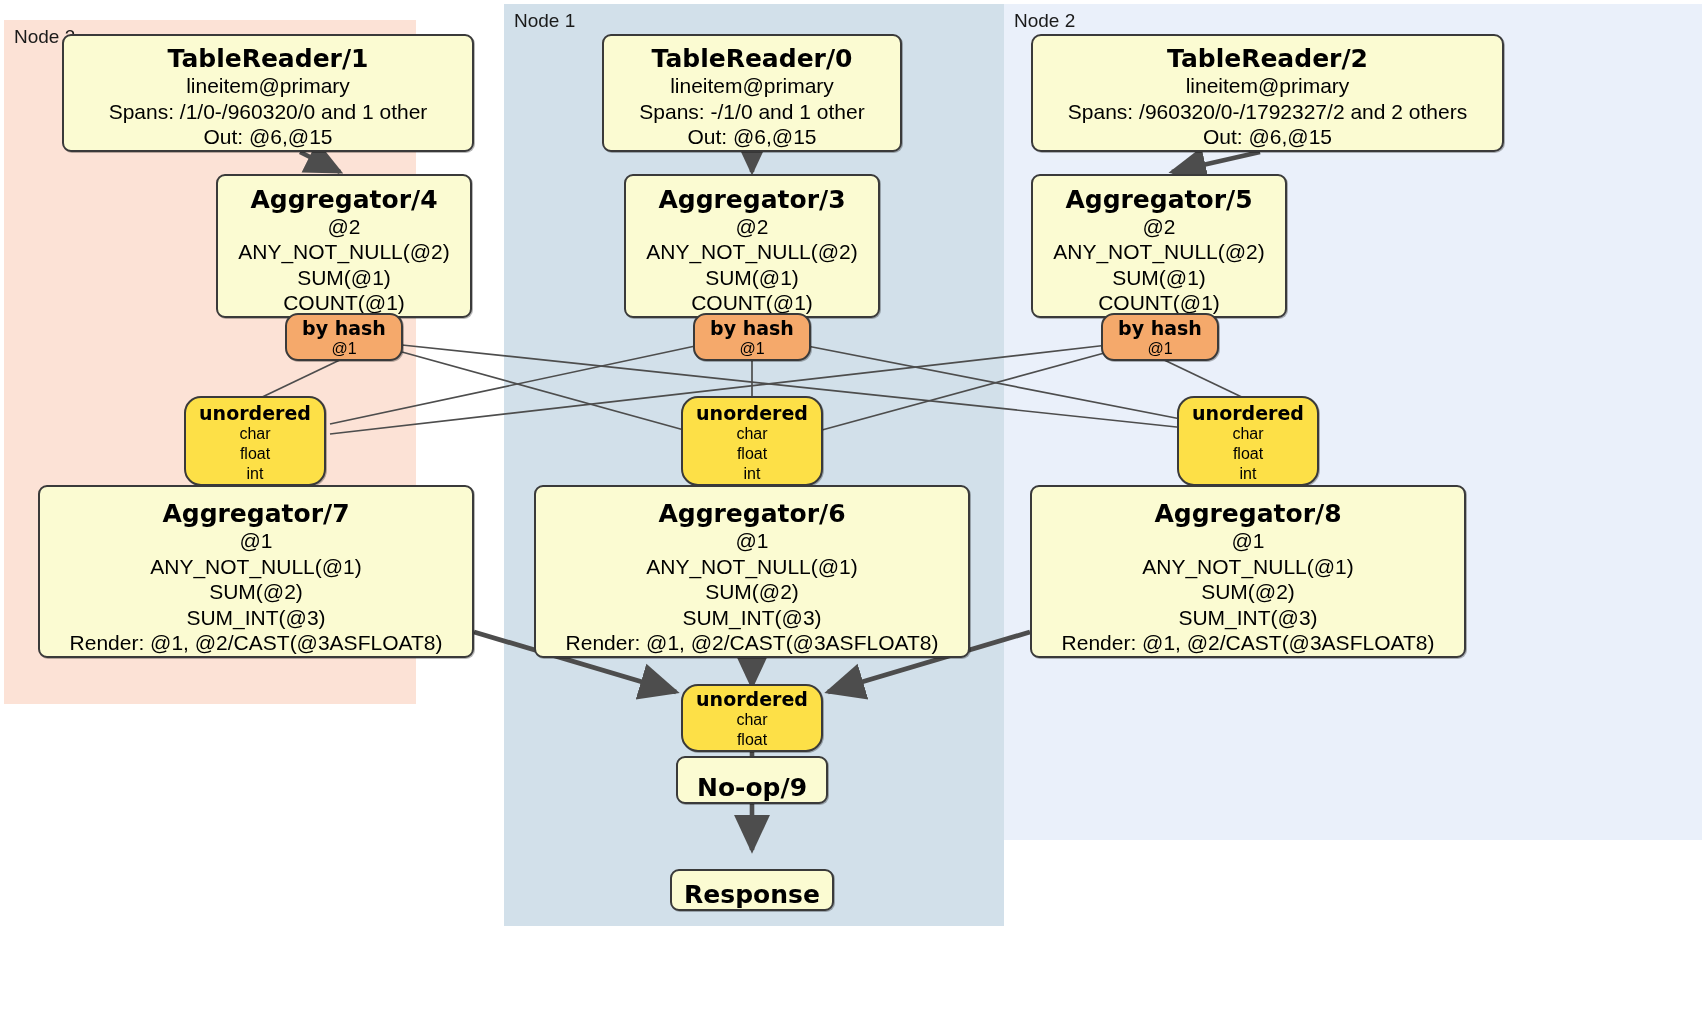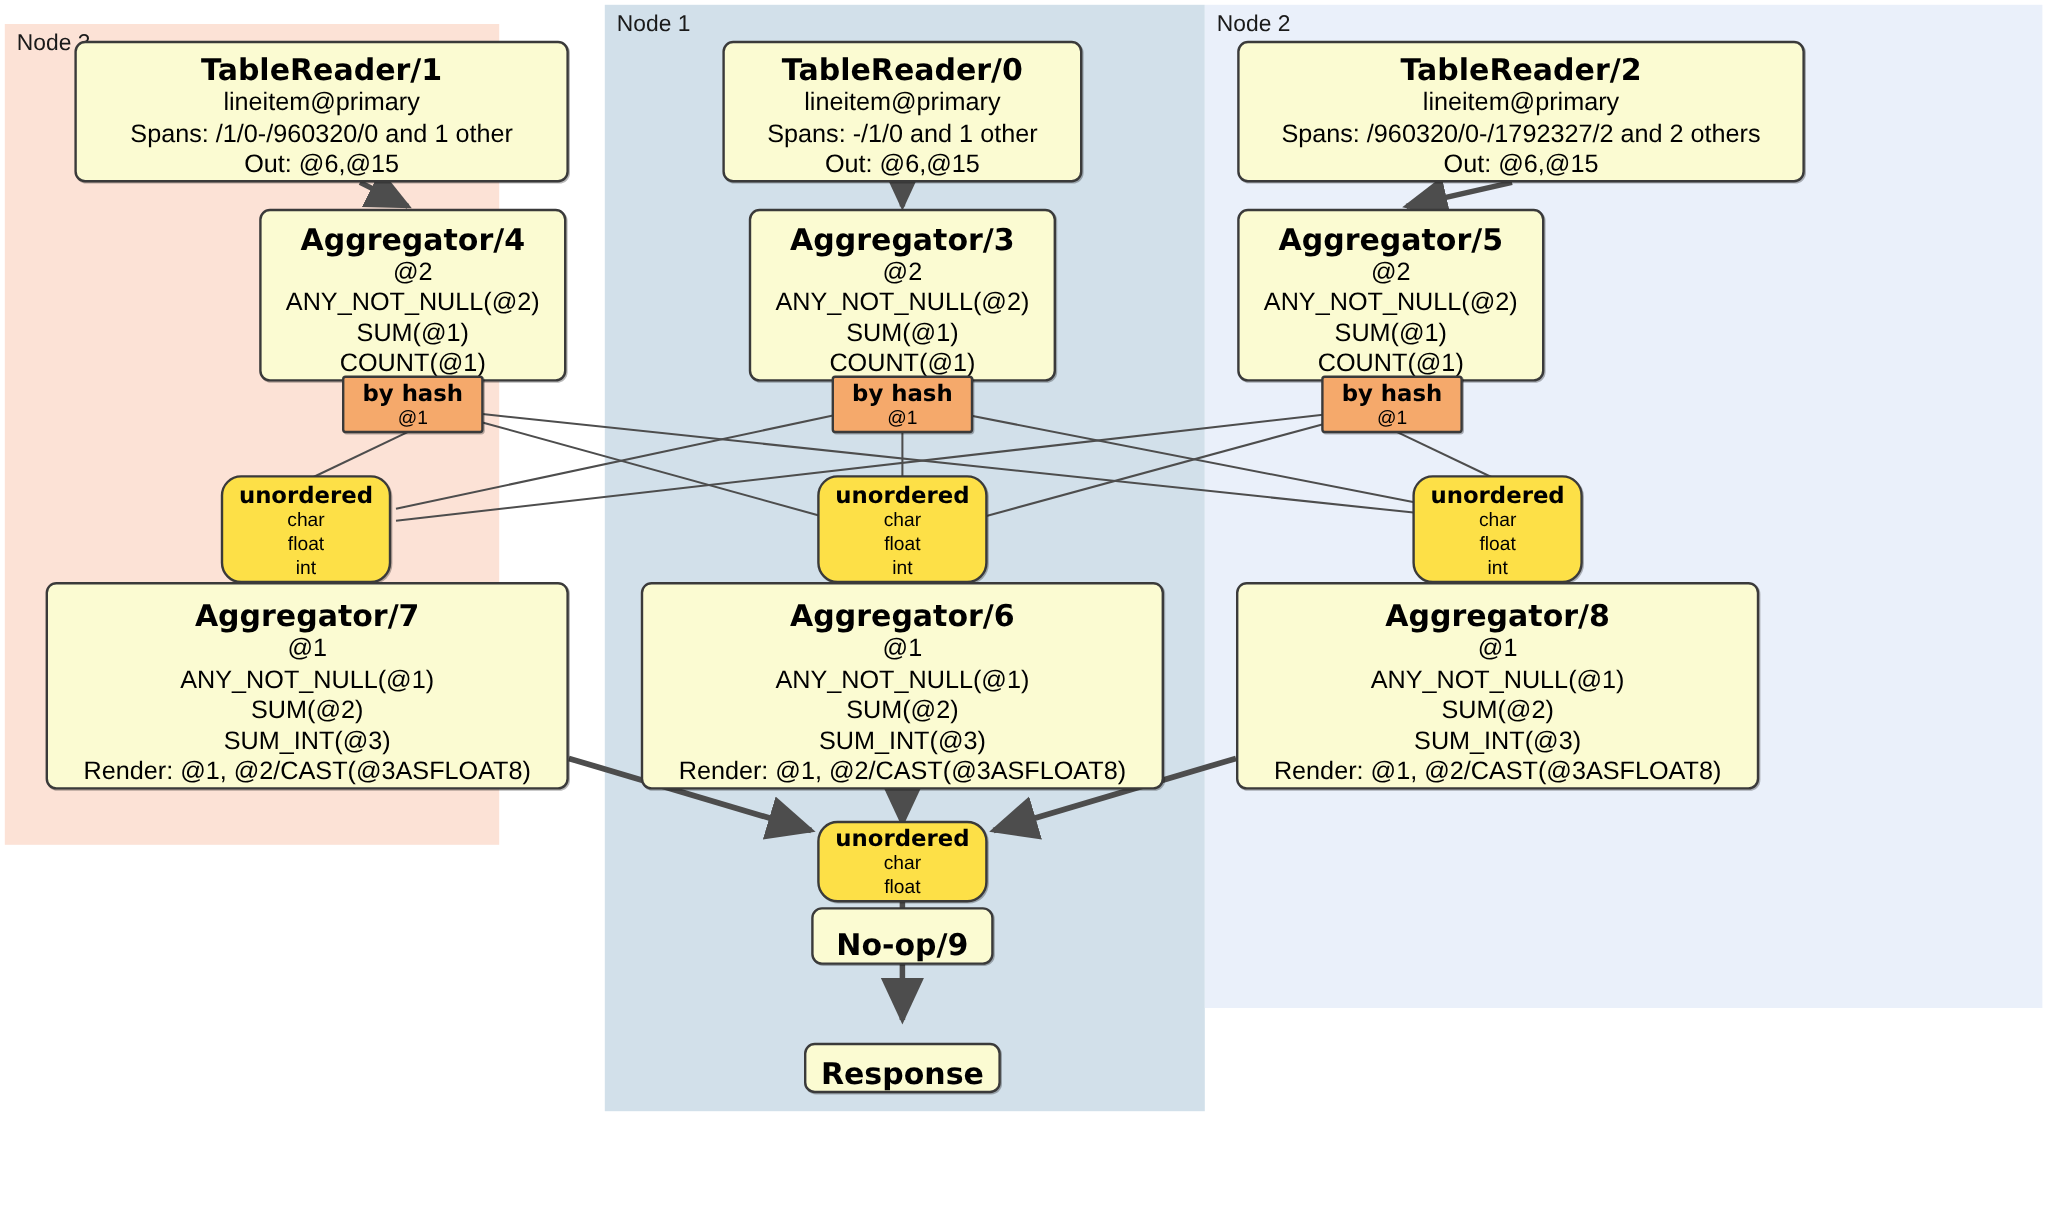--- a/index.html
+++ b/index.html
@@ -10,21 +10,21 @@
   .panel-label{position:absolute;left:10px;top:6px;font-size:19px;color:#1a1a1a;
                font-family:"Liberation Sans",sans-serif;white-space:nowrap;}
 
   svg.edges{position:absolute;left:0;top:0;width:1706px;height:1016px;overflow:visible;}
 
   .node{position:absolute;box-sizing:border-box;display:flex;flex-direction:column;
         align-items:center;justify-content:flex-end;text-align:center;}
 
   .proc{background:#fbfbd2;border:2.2px solid #3a3a3a;border-radius:9px;
         box-shadow:1px 1px 0 rgba(0,0,0,.28);}
-  .router{background:#f5a96b;border:2.2px solid #3a3a3a;border-radius:3px;
+  .router{background:#f5a96b;border:2.2px solid #3a3a3a;border-radius:13px;
           box-shadow:1px 1px 0 rgba(0,0,0,.28);}
   .sync{background:#fde047;border:2.2px solid #3a3a3a;border-radius:17px;
         box-shadow:1px 1px 0 rgba(0,0,0,.28);}
 
   .ttl{font-weight:bold;font-size:25px;line-height:1.16;color:#000;
        font-family:"DejaVu Sans",sans-serif;white-space:nowrap;}
   .ttl-sm{font-weight:bold;font-size:19px;line-height:1.18;color:#000;
           font-family:"DejaVu Sans",sans-serif;white-space:nowrap;}
   .det{font-size:21px;line-height:1.22;color:#000;
        font-family:"Liberation Sans",sans-serif;white-space:nowrap;}
@@ -170,21 +170,21 @@
   </div>
 
   <div class="node proc" style="left:676px;top:756px;width:152px;height:48px;">
     <div class="ttl">No-op/9</div>
   </div>
 
   <div class="node proc" style="left:670px;top:857px;width:164px;height:42px;margin-top:12px;">
     <div class="ttl">Response</div>
   </div>
 
-  <div class="node proc" style="left:1031px;top:34px;width:473px;height:118px;">
+  <div class="node proc" style="left:1031px;top:34px;width:473px;height:118px;border-radius:10px;">
     <div class="ttl">TableReader/2</div>
     <div class="det">lineitem@primary</div>
     <div class="det">Spans: /960320/0-/1792327/2 and 2 others</div>
     <div class="det">Out: @6,@15</div>
   </div>
 
   <div class="node proc" style="left:1031px;top:174px;width:256px;height:144px;">
     <div class="ttl">Aggregator/5</div>
     <div class="det">@2</div>
     <div class="det">ANY_NOT_NULL(@2)</div>

